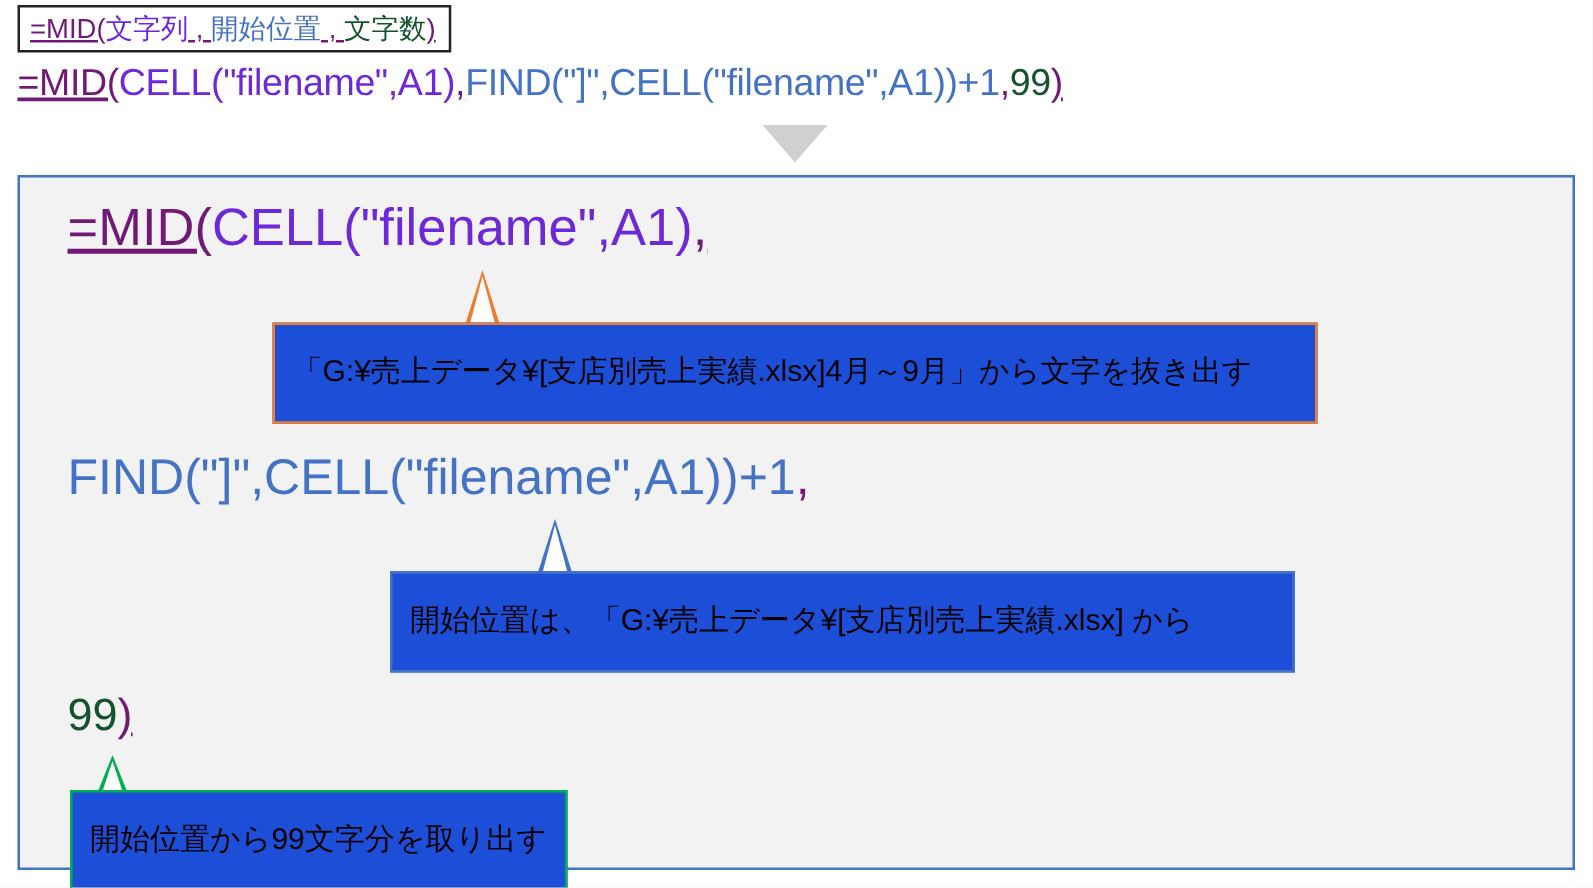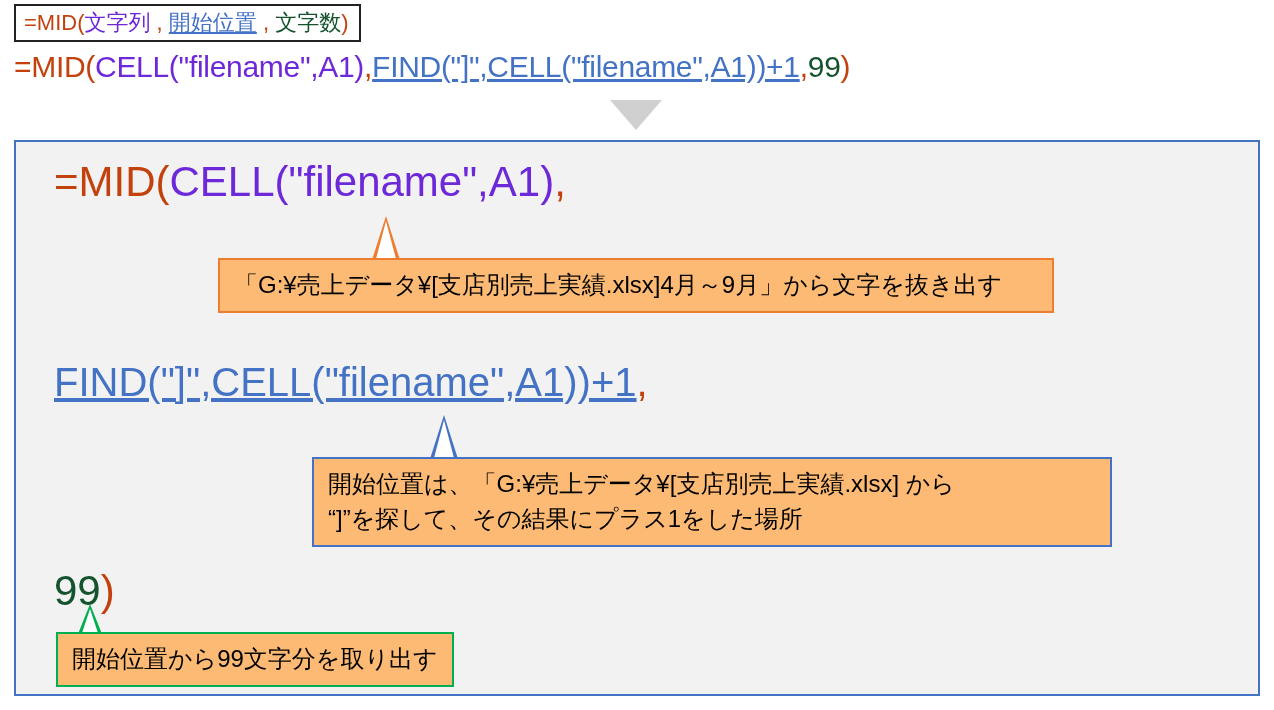--- a/index.html
+++ b/index.html
@@ -5,23 +5,23 @@
   * { box-sizing: border-box; }
   body {
     margin: 0;
     padding: 0;
     background: #ffffff;
     font-family: "Meiryo", "Yu Gothic", sans-serif;
     width: 1274px;
     height: 710px;
     position: relative;
   }
-  .c-black { color: #c2410c; }
+  .c-black { color: #701a75; text-decoration: underline; }
   .c-orange { color: #6d28d9; }
-  .c-blue { color: #4472c4; text-decoration: underline; }
+  .c-blue { color: #4472c4; }
   .c-green { color: #14532d; }
   .syntax-box {
     position: absolute;
     top: 4px; left: 14px;
     border: 2px solid #222;
     padding: 2px 10px 2px 8px;
     font-size: 22px;
   }
   .main-formula {
     position: absolute;
@@ -45,35 +45,35 @@
     background: #f2f2f2;
     border: 2px solid #4472c4;
   }
   .formula-line {
     position: absolute;
     font-size: 42px;
     font-weight: 500;
   }
   .line1 { top: 16px; left: 38px; }
   .line2 { top: 218px; left: 38px; font-size: 40px; }
-  .line3 { top: 425px; left: 38px; font-size: 42px; }
+  .line3 { top: 409px; left: 38px; font-size: 36px; }
 
   .callout-box {
     position: absolute;
-    background: #fdba74;
-    padding: 8px 14px;
+    background: #1d4ed8;
+    padding: 21px 14px;
     font-size: 24px;
     line-height: 1.45;
   }
   .callout-orange { border: 2px solid #ed7d31; }
   .callout-blue   { border: 2px solid #4472c4; }
   .callout-green  { border: 2px solid #00b050; }
 
   .co1 { top: 116px; left: 202px; width: 836px; }
-  .co2 { top: 315px; left: 296px; width: 800px; }
+  .co2 { top: 315px; left: 296px; width: 724px; }
   .co3 { top: 490px; left: 40px; }
 
   .pointer {
     position: absolute;
     width: 0; height: 0;
   }
   .pointer-orange-up {
     top: 74px; left: 356px;
     border-left: 14px solid transparent;
     border-right: 14px solid transparent;
@@ -140,21 +140,20 @@
     <span>「G:¥売上データ¥[支店別売上実績.xlsx]4月～9月」から文字を抜き出す</span>
   </div>
 
   <div class="formula-line line2">
     <span class="c-blue">FIND("]",CELL("filename",A1))+1</span><span class="c-black">,</span>
   </div>
 
   <div class="pointer pointer-blue-up"></div>
   <div class="callout-box callout-blue co2">
     <span>開始位置は、「G:¥売上データ¥[支店別売上実績.xlsx] から</span><br>
-    <span>“]”を探して、その結果にプラス1をした場所</span>
   </div>
 
   <div class="formula-line line3">
     <span class="c-green">99</span><span class="c-black">)</span>
   </div>
 
   <div class="pointer pointer-green-up"></div>
   <div class="callout-box callout-green co3">
     <span>開始位置から99文字分を取り出す</span>
   </div>

